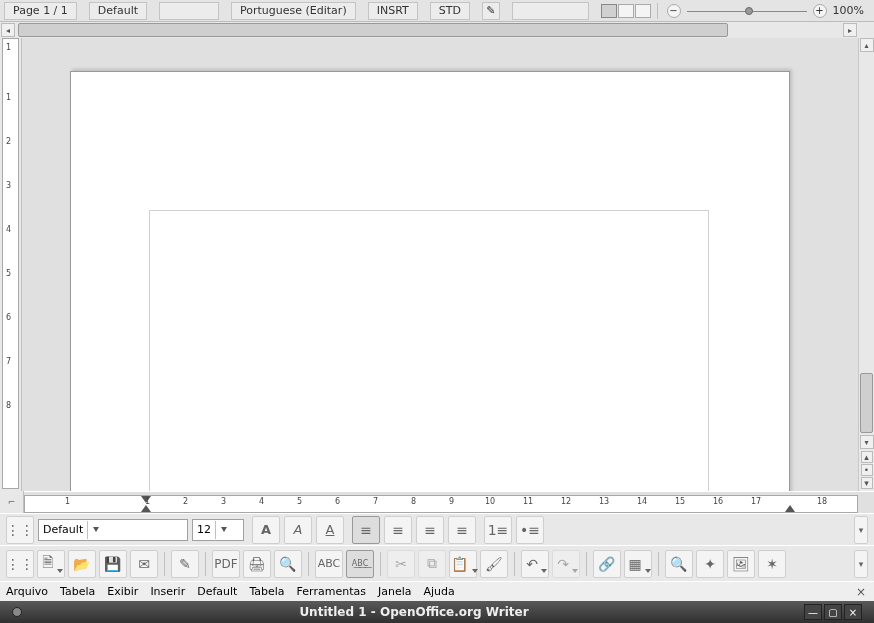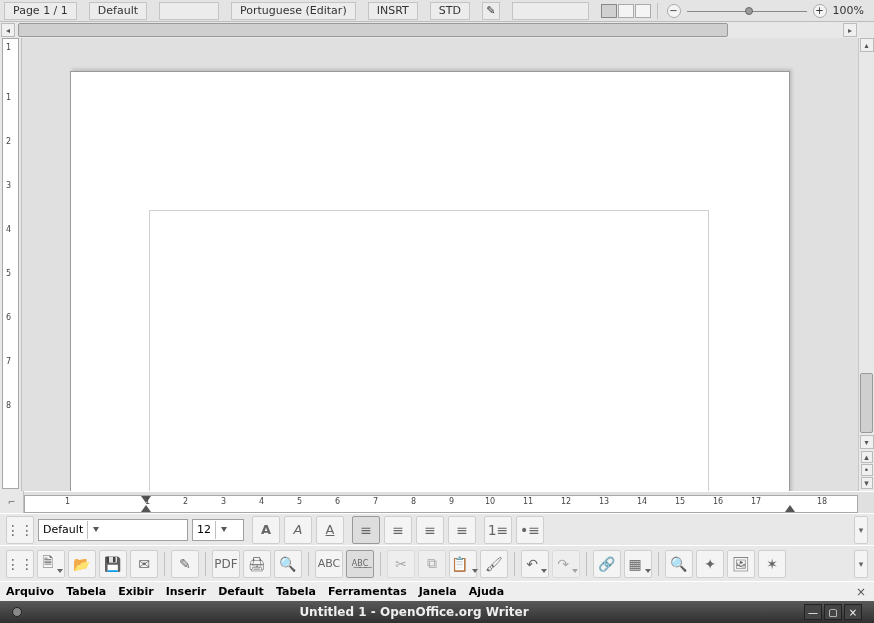--- a/index.html
+++ b/index.html
@@ -37,21 +37,21 @@
     width: 10px; height: 10px;
     border-radius: 50%; background: #888; border:1px solid #222;
     margin-right:4px;
   }
 
   .menubar {
     height: 20px; display:flex; align-items:center;
     background:#eeeeee; border-top:1px solid #fff;
     padding-left:6px;
   }
-  .menubar span { margin-right: 12px; font-weight: bold; }
+  .menubar span { margin-right: 12px; }
   .menubar .close-doc {
     margin-left:auto; margin-right:6px;
     width:14px;height:14px; display:flex;
     align-items:center;justify-content:center;
     font-size:12px; color:#555;
   }
 
   .toolbar {
     height:36px; display:flex; align-items:center;
     background:#e8e8e8; border-top:1px solid #fff;

